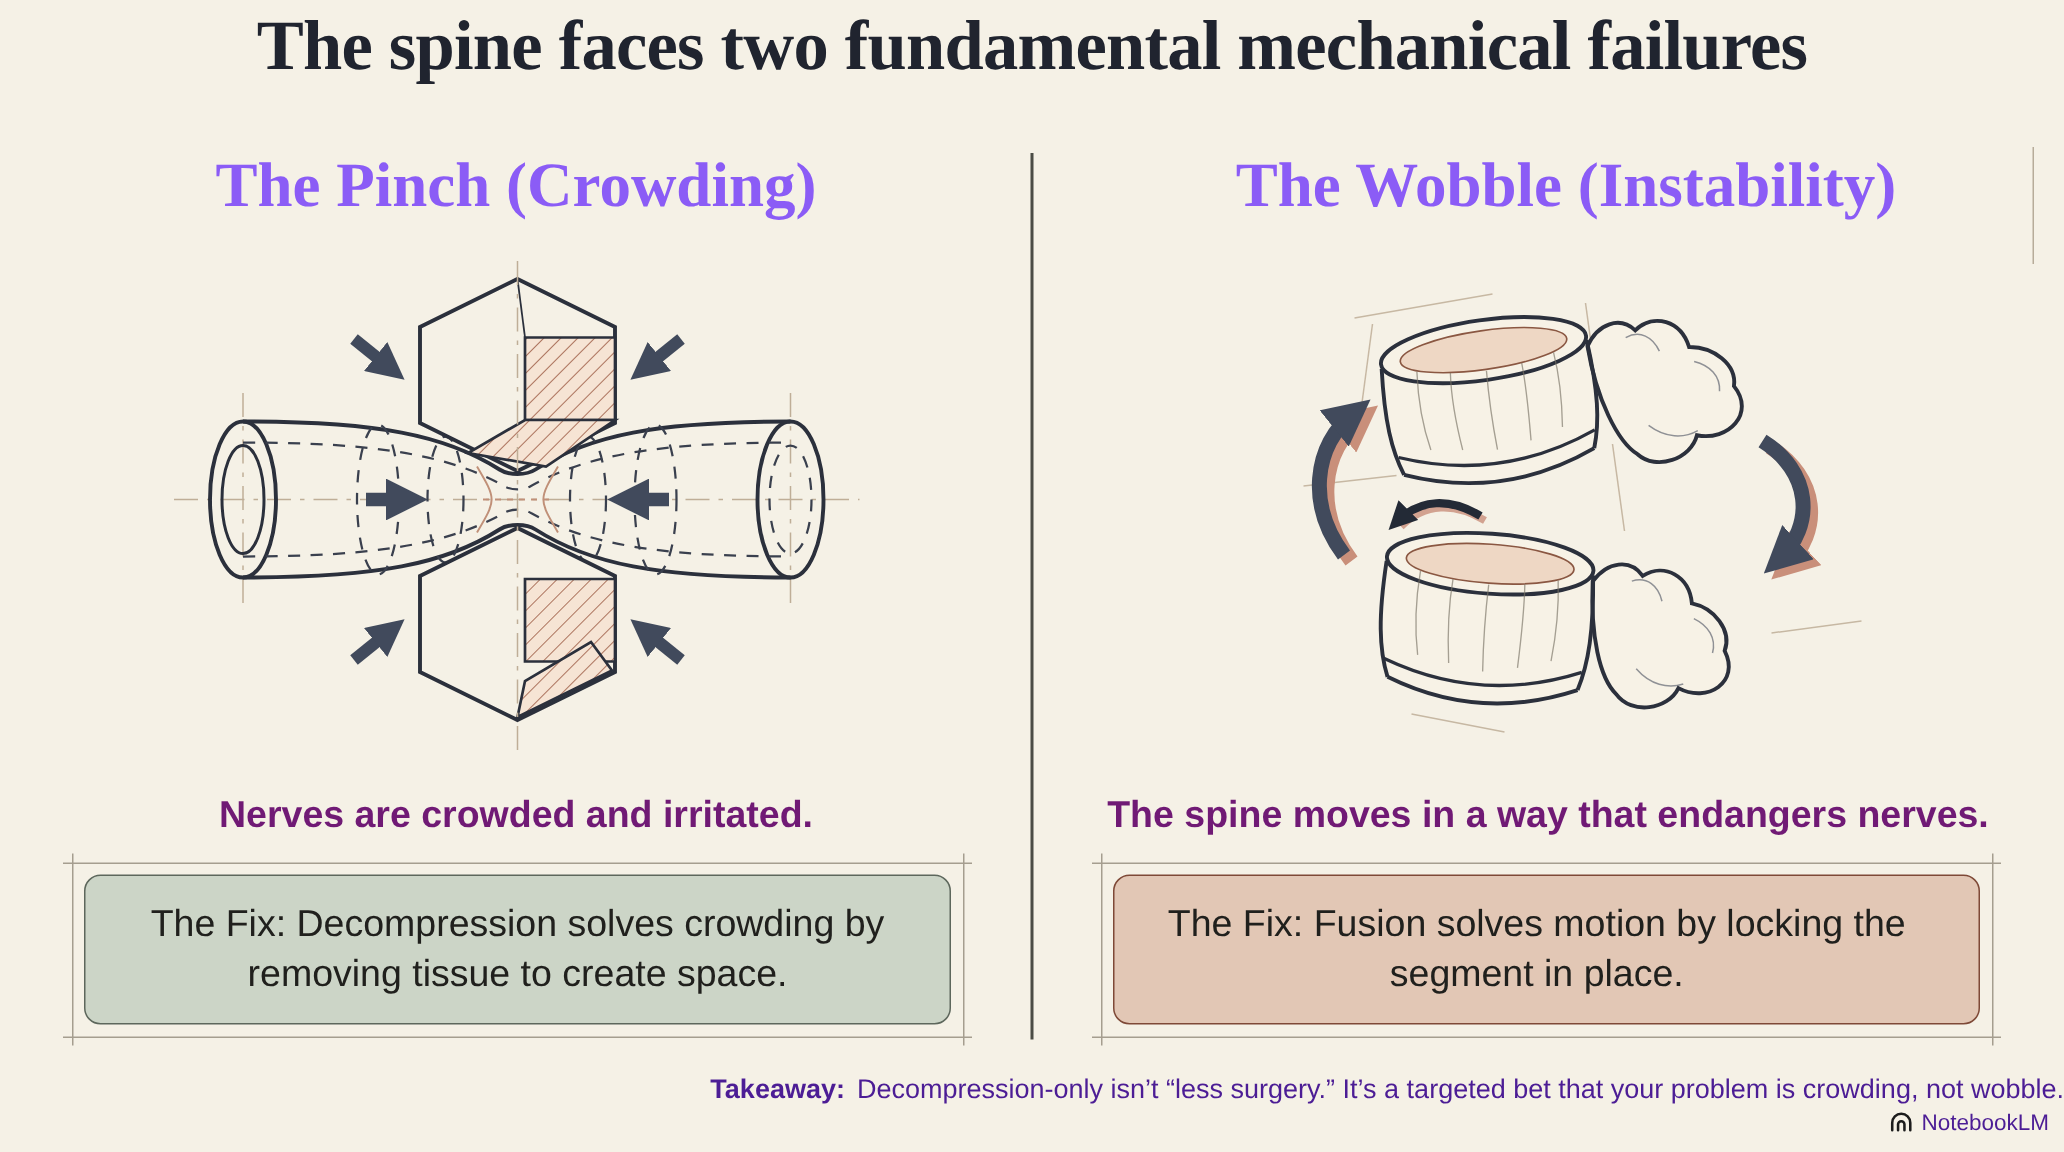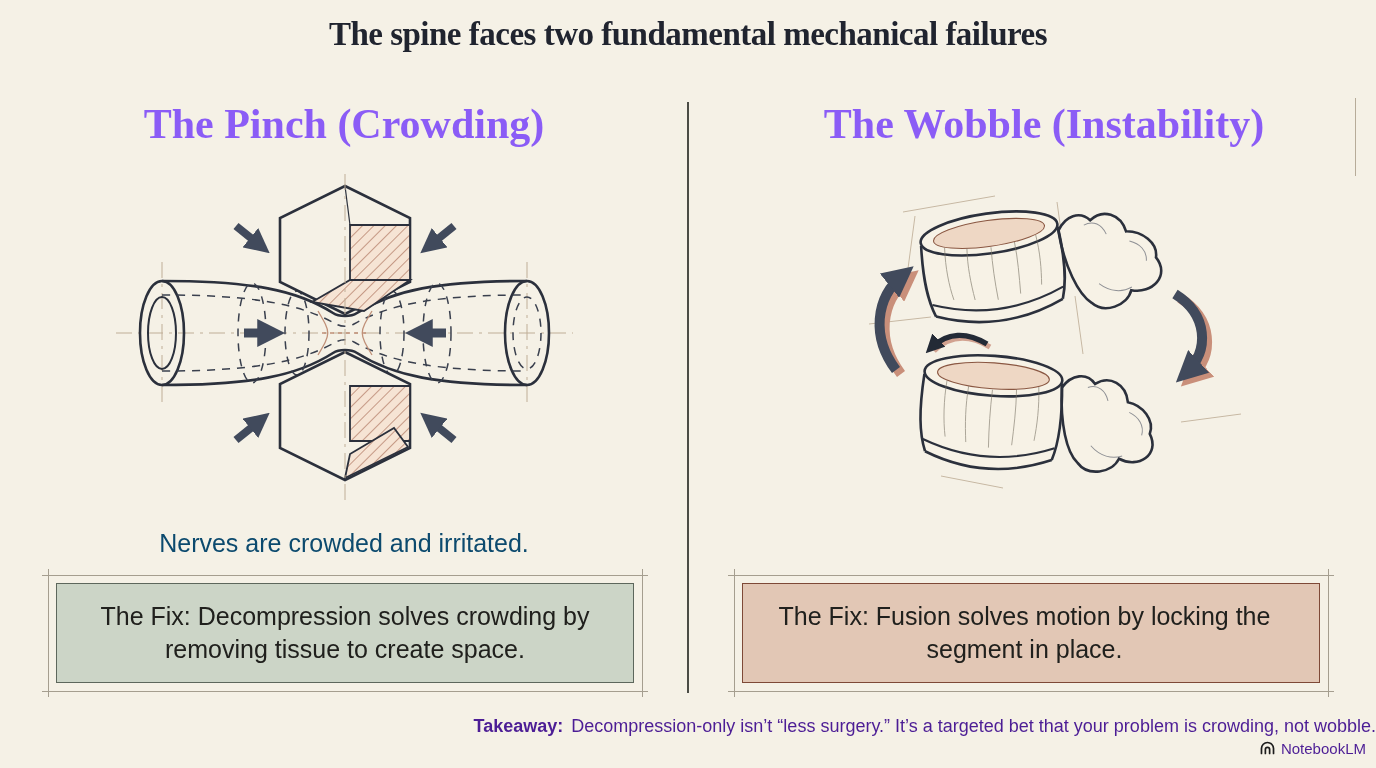--- a/index.html
+++ b/index.html
@@ -1,35 +1,35 @@
 <!DOCTYPE html>
 <html><head>
 <meta charset="utf-8">
 <style>
   html,body{margin:0;padding:0;background:#e8e4d8;}
   .stage{position:relative;width:1376px;height:768px;background:#f5f1e6;overflow:hidden;
          font-family:"Liberation Sans",sans-serif;}
-  .title{position:absolute;top:16px;left:0;width:100%;text-align:center;
-         font-family:"Liberation Serif",serif;font-weight:700;font-size:33px;
+  .title{position:absolute;top:4px;left:0;width:100%;text-align:center;
+         font-family:"Liberation Serif",serif;font-weight:700;font-size:47px;
          color:#20242f;letter-spacing:-0.5px;}
   .panel-heading{position:absolute;top:100px;width:688px;text-align:center;
          font-family:"Liberation Serif",serif;font-weight:700;font-size:42px;color:#8b5cf6;}
   .panel-heading.left{left:0;}
   .panel-heading.right{left:688px;margin-left:12px;}
   .divider{position:absolute;left:687px;top:102px;width:2px;height:591px;background:#4b4c45;}
   .edge-guide{position:absolute;left:1355px;top:98px;width:1px;height:78px;background:#b7ac99;}
   .illus{position:absolute;}
   .illus.left{left:112px;top:170px;width:465px;height:335px;}
   .illus.right{left:845px;top:176px;width:435px;height:330px;}
-  .caption{position:absolute;top:529px;width:688px;text-align:center;font-size:25px;color:#0c4a6e;}
+  .caption{position:absolute;top:529px;width:688px;text-align:center;font-size:25px;color:#701a75;font-weight:bold;}
   .caption.left{left:0;}
   .caption.right{left:688px;}
   .fixbox{position:absolute;top:583px;width:578px;height:100px;display:flex;align-items:center;
           justify-content:center;text-align:center;font-size:25px;line-height:1.32;
-          padding:0 38px;box-sizing:border-box;color:#20201d;}
+          padding:0 38px;box-sizing:border-box;color:#20201d;border-radius:11px;}
   .fixbox.left{left:56px;background:#ccd5c7;border:1.5px solid #5d675c;}
   .fixbox.right{left:742px;background:#e2c7b5;border:1.5px solid #7e4937;padding-left:25px;}
   .guide-h{position:absolute;height:1px;background:#a59e8f;}
   .guide-v{position:absolute;width:1px;background:#a59e8f;}
   .takeaway{position:absolute;top:716px;left:0;width:100%;text-align:right;
             font-size:18px;color:#4c1d95;}
   .takeaway b{font-weight:700;}
   .takeaway .tk-text{margin-left:8px;}
   .watermark{position:absolute;top:740px;right:10px;display:flex;gap:5px;align-items:center;
              font-size:15px;color:#4c1d95;font-weight:500;}
@@ -189,20 +189,21 @@
       <path d="M330,118 C362,138 366,174 340,198" transform="translate(5,4)" stroke="#c98f7a" stroke-width="10" marker-end="url(#ahRs)"></path>
       <path d="M330,118 C362,138 366,174 340,198" stroke="#414a5c" stroke-width="10" marker-end="url(#ahR)"></path>
     </g>
     <g fill="none">
       <path d="M142,168 C122,156 102,156 86,172" transform="translate(3,3)" stroke="#c98f7a" stroke-width="5" opacity="0.8"></path>
       <path d="M142,168 C122,156 102,156 86,172" stroke="#232a36" stroke-width="5.5" marker-end="url(#ahRd)"></path>
     </g>
   </svg>
 
   <div class="caption left">Nerves are crowded and irritated.</div>
+  <div class="caption right">The spine moves in a way that endangers nerves.</div>
 
   <div class="guide-h" style="left:42px;top:575px;width:606px;"></div>
   <div class="guide-h" style="left:42px;top:691px;width:606px;"></div>
   <div class="guide-v" style="left:48px;top:569px;height:128px;"></div>
   <div class="guide-v" style="left:642px;top:569px;height:128px;"></div>
   <div class="guide-h" style="left:728px;top:575px;width:606px;"></div>
   <div class="guide-h" style="left:728px;top:691px;width:606px;"></div>
   <div class="guide-v" style="left:734px;top:569px;height:128px;"></div>
   <div class="guide-v" style="left:1328px;top:569px;height:128px;"></div>
 

